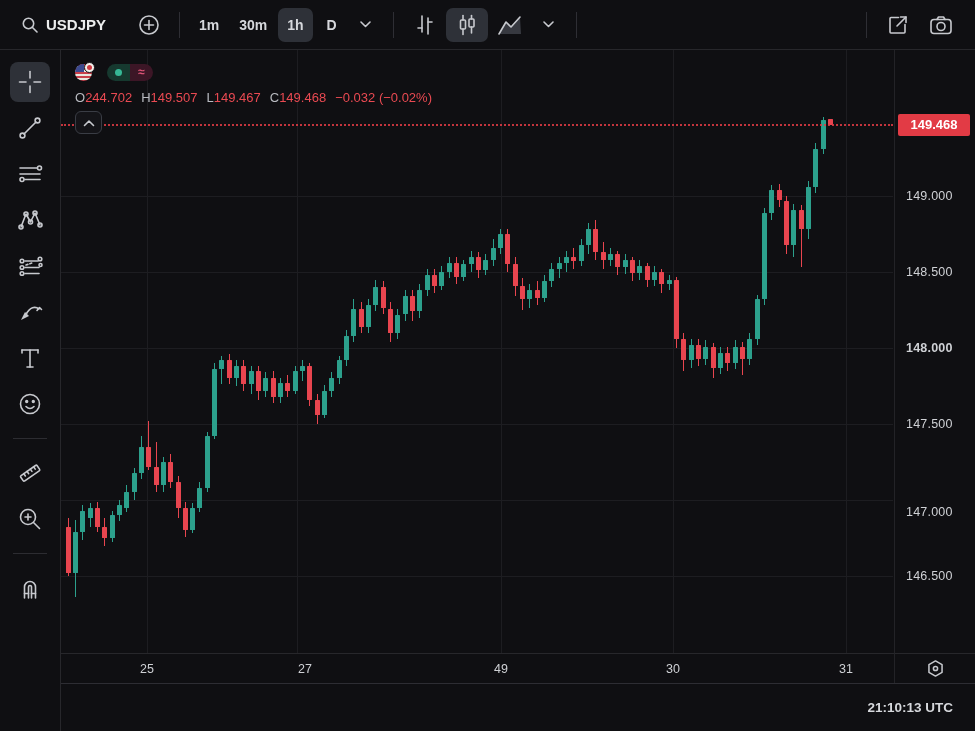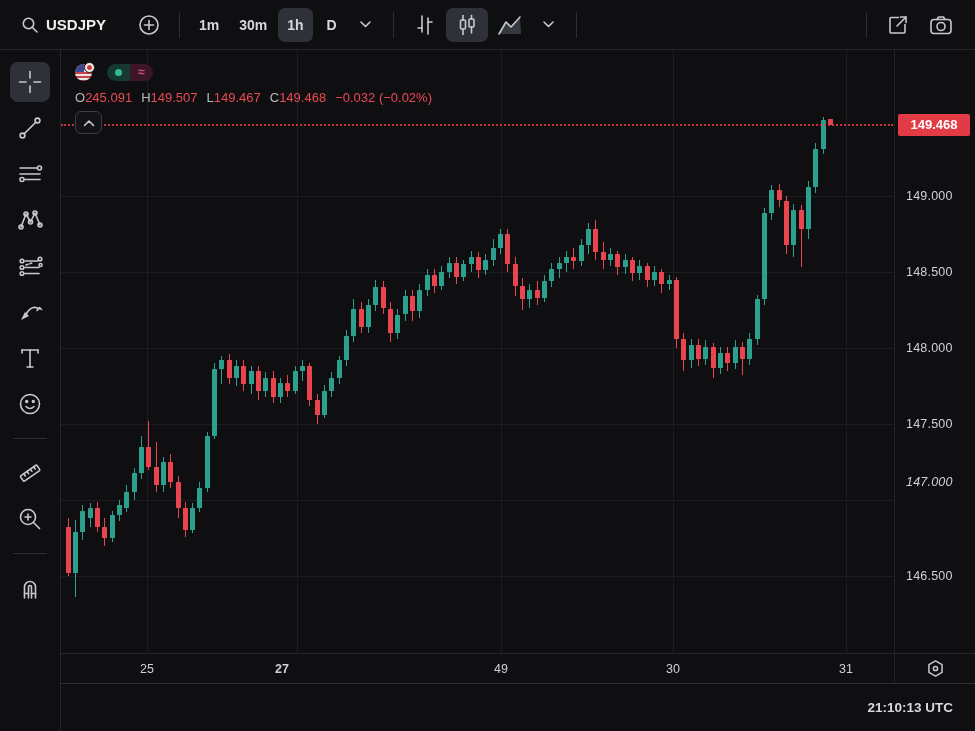--- a/index.html
+++ b/index.html
@@ -347,21 +347,21 @@
           <span class="jp"></span>
         </span>
       <span class="pills">
         <span class="pill rt">
             <span class="dot"></span>
           </span>
         <span class="pill dl">≈</span>
       </span>
     </div>
     <div class="lg-row2">
-      <span><span class="lab">O</span><span class="val">245.091</span></span>
+      <span><span class="lab">O</span><span class="val">244.702</span></span>
       <span><span class="lab">H</span><span class="val">149.507</span></span>
       <span><span class="lab">L</span><span class="val">149.467</span></span>
       <span><span class="lab">C</span><span class="val">149.468</span></span>
       <span class="val">−0.032 (−0.02%)</span>
     </div>
     <div class="collapse-btn">
       <span>
         <svg class="ic" width="12" height="8" viewBox="0 0 12 8">
             <path d="M1.5 6.5 L6 2 L10.5 6.5"></path>
           </svg>
@@ -577,30 +577,30 @@
     <div class="wick" style="left: 761.5px; top: 67px; height: 36.5px; background: rgb(44, 160, 140);"></div>
     <div class="body" style="left: 759.5px; top: 70px; height: 28.9px; width: 5px; background: rgb(44, 160, 140);"></div>
     <div class="wick" style="left: 768.8px; top: 68.9px; height: 6.1px; background: rgb(232, 69, 79);"></div>
     <div class="body" style="left: 766.8px; top: 69.2px; height: 5.6px; width: 5px; background: rgb(232, 69, 79);"></div>
     <div class="last-line" style="top: 73.9px;"></div>
   </div>
 
 <div class="paxis" id="price-axis">
     <div class="ptick" style="top: 146px;">149.000</div>
     <div class="ptick" style="top: 222px;">148.500</div>
-    <div class="ptick" style="top: 298px;">148.000</div>
+    <div class="ptick" style="top: 298px; font-weight: bold;">148.000</div>
     <div class="ptick" style="top: 374px;">147.500</div>
-    <div class="ptick" style="top: 432px; font-style: italic;">147.000</div>
+    <div class="ptick" style="top: 462px;">147.000</div>
     <div class="ptick" style="top: 526px;">146.500</div>
     <div class="pbadge" style="top: 63.9px;">149.468</div>
   </div>
 
 <div class="taxis" id="time-axis">
     <div class="ttick" style="left: 86px;">25</div>
-    <div class="ttick" style="left: 221px; font-weight: bold;">27</div>
+    <div class="ttick" style="left: 244px;">27</div>
     <div class="ttick" style="left: 440px;">49</div>
     <div class="ttick" style="left: 612px;">30</div>
     <div class="ttick" style="left: 785px;">31</div>
   </div>
 <div class="corner">
   <button class="tb-btn" style="height:24px;min-width:24px;padding:0;">
     <span>
       <svg class="ic" width="19" height="19" viewBox="0 0 20 20" stroke="#a8aab0">
           <path d="M10 2 L16.9 6 V14 L10 18 L3.1 14 V6 Z"></path>
           <circle cx="10" cy="10" r="2.2"></circle>

